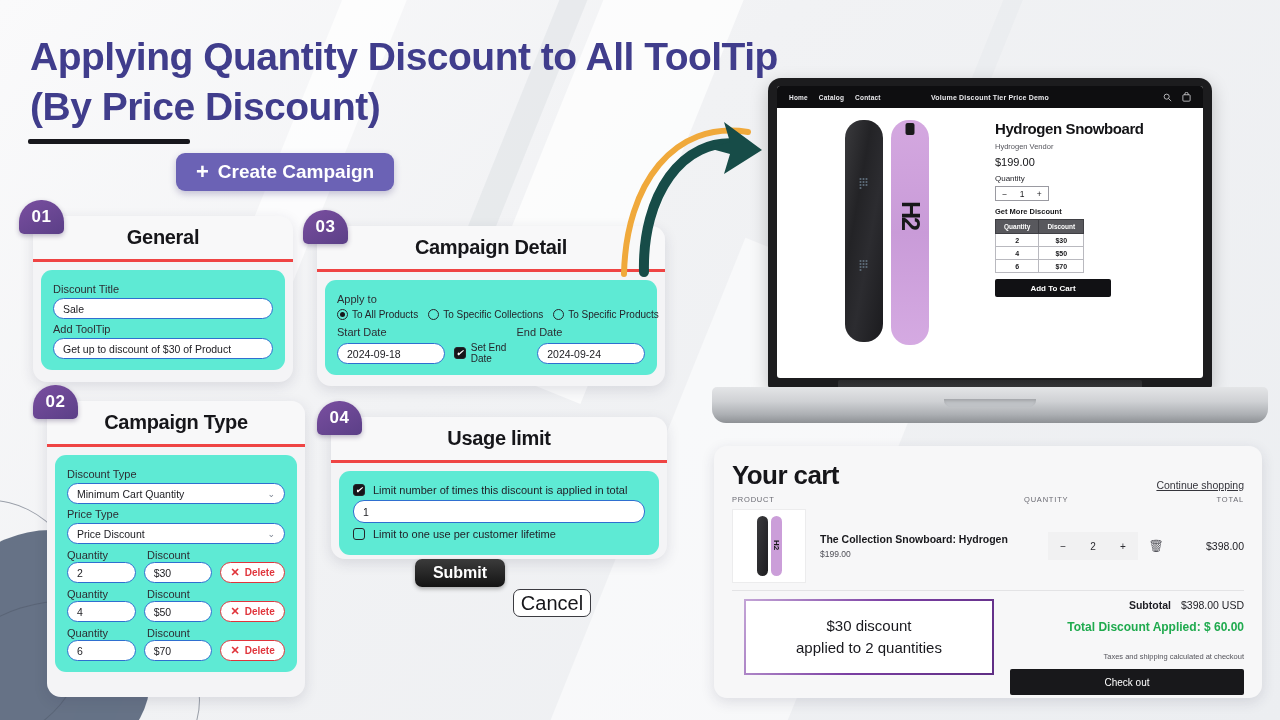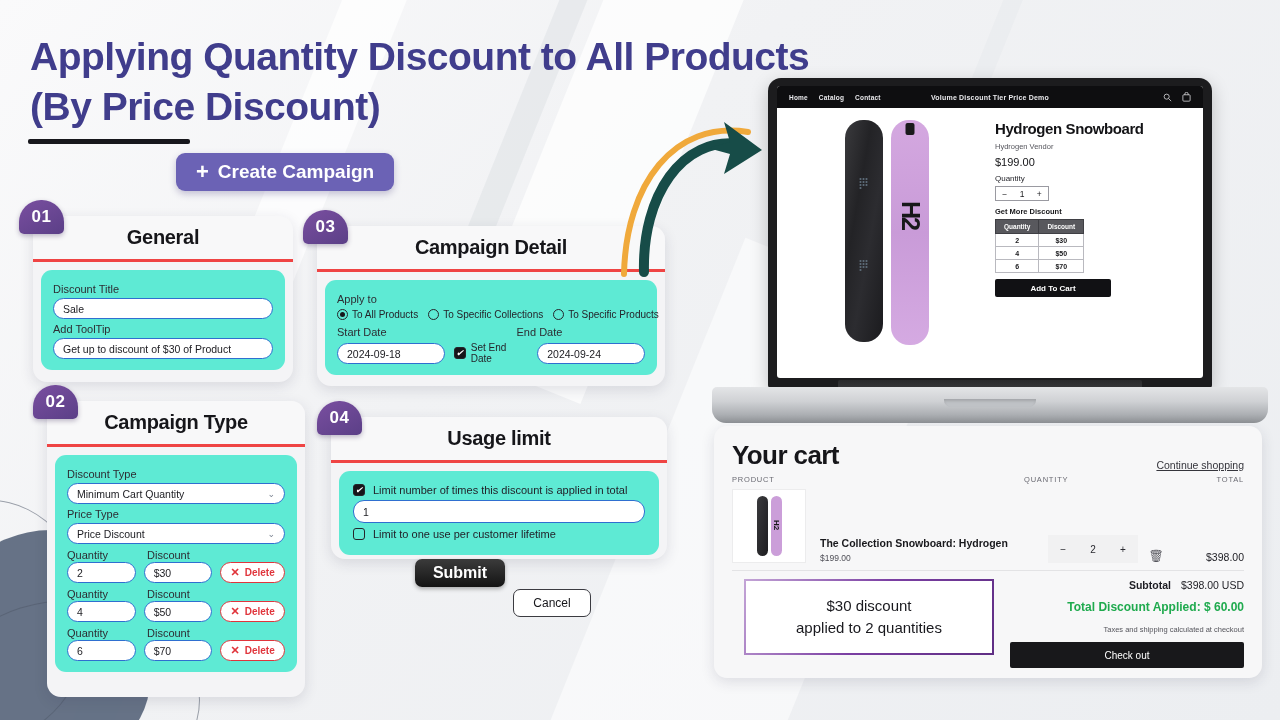--- a/index.html
+++ b/index.html
@@ -117,21 +117,21 @@
   #btn-submit {
     position:absolute; left:415px; top:559px; width:90px; height:28px;
     background:linear-gradient(180deg,#3b3b3b,#141414);
     color:#fff; border:none; border-radius:7px; font-size:16px; font-weight:bold;
     font-family:"Liberation Sans",sans-serif; cursor:pointer;
     box-shadow:0 2px 4px rgba(0,0,0,.3);
   }
   #btn-cancel {
     position:absolute; left:513px; top:589px; width:78px; height:28px;
     background:#fff; color:#16161a; border:1.4px solid #3b3b41; border-radius:7px;
-    font-size:12px; font-family:"Liberation Sans",sans-serif; cursor:pointer;
+    font-size:20px; font-family:"Liberation Sans",sans-serif; cursor:pointer;
   }
 
   
   #arrow { position:absolute; left:620px; top:88px; width:180px; height:190px; }
 
   
   #laptop { position:absolute; left:712px; top:78px; width:556px; height:345px; }
   #lid {
     position:absolute; left:56px; top:0; width:444px; height:310px;
     background:#1c1c1e; border-radius:13px 13px 3px 3px;
@@ -199,33 +199,33 @@
   #disc-table th { background:#58585d; color:#fff; font-size:6.5px; font-weight:bold;
                    padding:3px 8px; border:.7px solid #3f3f44; }
   #disc-table td { background:#fff; color:#18181b; font-size:7px; font-weight:bold;
                    padding:2.5px 8px; border:.7px solid #b9b9bf; text-align:center; }
   #add-cart { margin-top:6px; width:116px; height:18px; background:#111114; color:#fff;
               border:none; font-size:8px; font-weight:bold; border-radius:2px;
               font-family:"Liberation Sans",sans-serif; cursor:pointer; }
 
   
   #cart {
-    position:absolute; left:714px; top:426px; width:548px; height:252px;
+    position:absolute; left:714px; top:446px; width:548px; height:252px;
     background:#f7f7f8; border-radius:13px; box-shadow:0 4px 14px rgba(40,40,70,.13);
     padding:14px 18px;
   }
   #cart-top { display:flex; align-items:flex-end; justify-content:space-between; }
   #cart-title { font-size:26px; font-weight:bold; color:#16161a; letter-spacing:-.6px; }
   #continue { font-size:10.5px; color:#35353c; text-decoration:underline; cursor:pointer; }
   #cart-cols { display:flex; margin-top:4px; font-size:7.5px; letter-spacing:.8px;
                color:#6a6a72; }
   #cart-cols .c1 { flex:1; }
   #cart-cols .c2 { width:150px; }
   #cart-cols .c3 { width:70px; text-align:right; }
-  #cart-line { display:flex; align-items:flex-end; margin-top:5px; }
+  #cart-line { display:flex; align-items:center; margin-top:5px; }
   #cart-thumb { width:74px; height:74px; background:#fff; border:1px solid #ececed;
                 display:flex; align-items:center; justify-content:center; gap:3px; }
   #cart-thumb .mini-dark { width:11px; height:60px; border-radius:6px;
       background:linear-gradient(100deg,#3a3a3d,#1d1d20); }
   #cart-thumb .mini-purple { width:11px; height:60px; border-radius:6px;
       background:#cb9ed9; position:relative; overflow:hidden; }
   #cart-thumb .mini-purple b { position:absolute; left:50%; top:48%;
       transform:translate(-50%,-50%) rotate(90deg); font-size:8px; color:#18181a; }
   #cart-item-info { flex:1; padding-left:14px; }
   #cart-item-name { font-size:10.5px; font-weight:bold; color:#18181c; }
@@ -240,42 +240,42 @@
   #disc-callout {
     width:250px; height:76px; background:#fff;
     border:2.4px solid; border-image:linear-gradient(120deg,#c3a4d6,#7b3fa3,#5f2e84) 1;
     display:flex; flex-direction:column; align-items:center; justify-content:center;
     text-align:center; font-size:15px; color:#19191e; line-height:1.45; margin-left:12px;
   }
   #cart-right { flex:1; padding-left:16px; text-align:right; }
   #subtotal-row { font-size:10.5px; color:#1d1d23; }
   #subtotal-row b { font-weight:bold; margin-right:10px; }
   #total-disc { font-size:12px; font-weight:bold; color:#1faa4e; margin-top:9px; }
-  #tax-note { font-size:7.5px; color:#55555c; margin-top:11px; }
+  #tax-note { font-size:7.5px; color:#55555c; margin-top:18px; }
   #checkout { margin-top:8px; width:100%; height:26px; background:#18181b; color:#fff;
               border:none; border-radius:2px; font-size:10px;
               font-family:"Liberation Sans",sans-serif; cursor:pointer; }
 </style>
 </head>
 <body>
 
 <div id="bg">
   <div class="stripe" style="left:300px;top:-120px;width:60px;height:460px;"></div>
   <div class="stripe d" style="left:520px;top:-160px;width:26px;height:520px;"></div>
   <div class="stripe" style="left:560px;top:-160px;width:130px;height:560px;"></div>
   <div class="stripe d" style="left:1000px;top:-200px;width:18px;height:420px;opacity:.5;"></div>
   <div class="stripe" style="left:640px;top:260px;width:220px;height:520px;opacity:.7;"></div>
   <div class="stripe d" style="left:110px;top:420px;width:40px;height:420px;opacity:.45;"></div>
   <div class="blob-bl"></div>
   <div class="swirl" style="left:-110px;top:500px;width:200px;height:240px;"></div>
   <div class="swirl" style="left:-60px;top:600px;width:260px;height:200px;"></div>
 </div>
 
 <div id="title">
-  <div>Applying Quantity Discount to All Products</div>
+  <div>Applying Quantity Discount to All ToolTip</div>
   <div>(By Price Discount)</div>
 </div>
 <div id="title-underline"></div>
 
 <button id="create-campaign">
   <span class="plus">+</span>
   <span>Create Campaign</span>
 </button>
 
 <div class="card" id="card-general">

